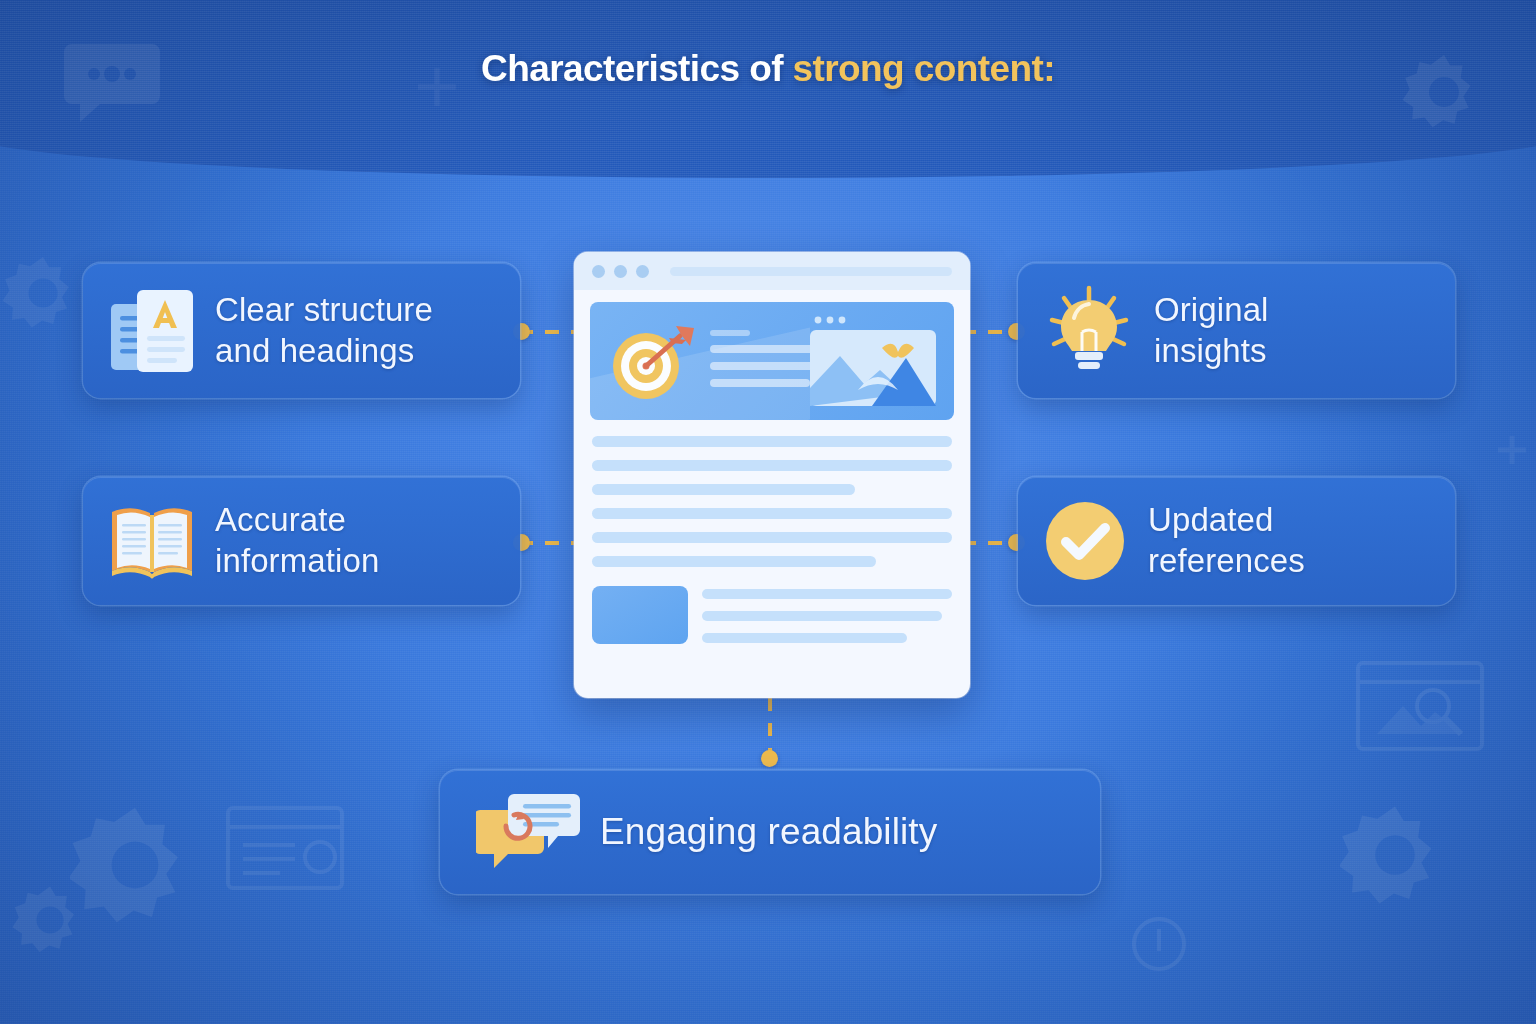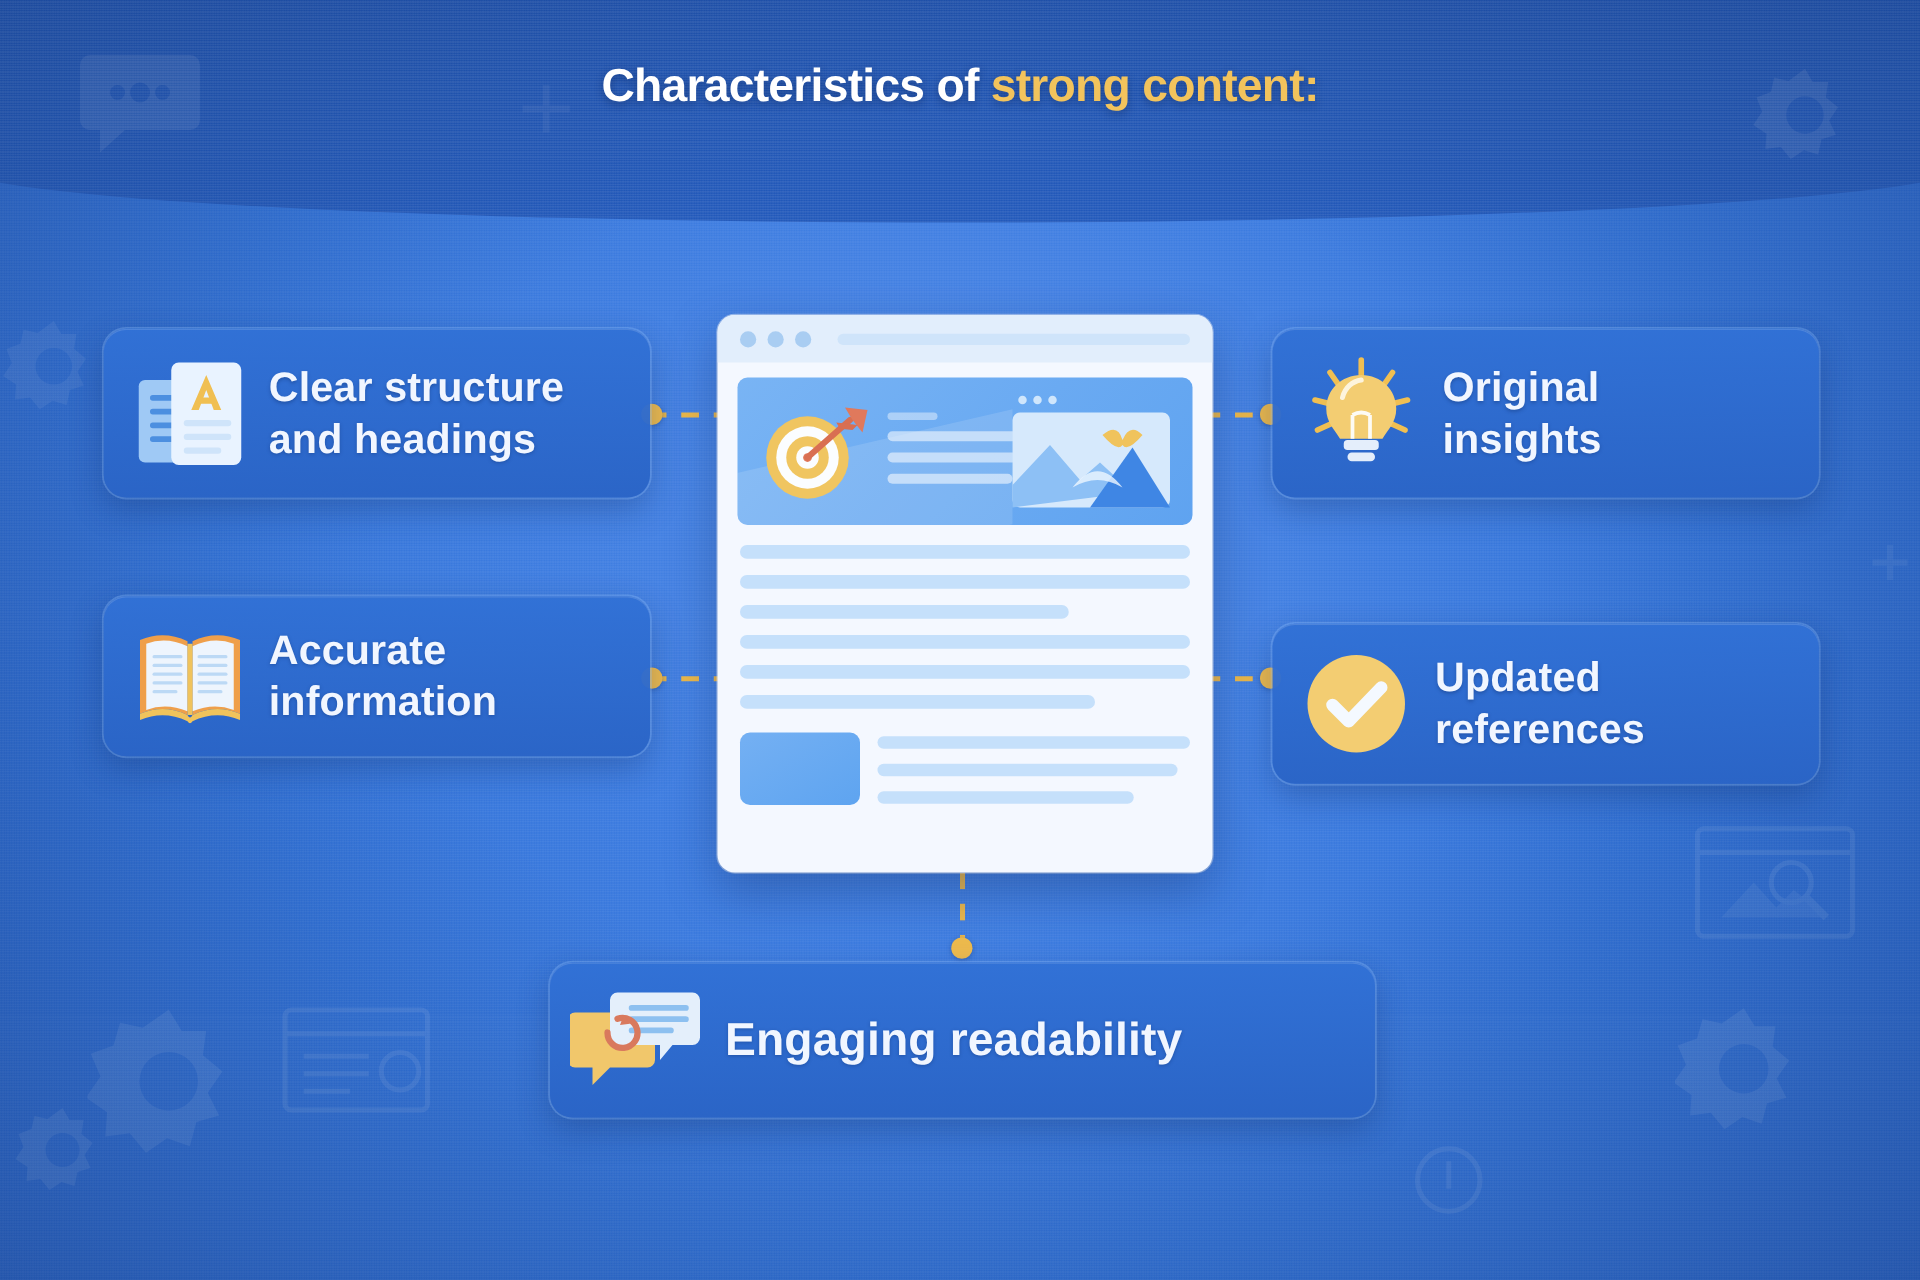--- a/index.html
+++ b/index.html
@@ -67,34 +67,34 @@
     background:linear-gradient(180deg, rgba(49,113,214,.96) 0%, rgba(42,100,198,.96) 100%);
     box-shadow:
       0 0 0 1.5px rgba(150,195,255,.30),
       0 10px 26px rgba(16,44,100,.30),
       inset 0 1px 0 rgba(255,255,255,.14);
     z-index:6;
   }
   .card-label{
     color:#f1f6ff;
     font-size:33px;
-    font-weight:700;
+    font-weight:400;
     line-height:1.24;
     letter-spacing:.1px;
     text-shadow:0 1px 3px rgba(12,40,96,.35);
     white-space:pre-line;
   }
   .card-icon{ flex:0 0 auto; display:block; }
 
   #card-clear-structure     { left:83px;  top:263px;  width:437px; height:135px; }
   #card-accurate-info       { left:83px;  top:477px;  width:437px; height:128px; }
   #card-original-insights   { left:1018px;top:263px;  width:437px; height:135px; }
-  #card-updated-references  { left:1018px;top:499px;  width:437px; height:128px;gap:22px; }
+  #card-updated-references  { left:1018px;top:477px;  width:437px; height:128px;gap:22px; }
   #card-engaging-readability{ left:440px; top:770px;  width:660px; height:124px;
-                              justify-content:flex-start; padding-left:16px; }
+                              justify-content:flex-start; padding-left:36px; }
   #card-engaging-readability .card-label{ font-size:37px; }
 
   
   .conn{ position:absolute; z-index:5; }
   .conn-h{
     height:4px;
     background-image:linear-gradient(90deg,#edb94b 0 14px, rgba(0,0,0,0) 14px 26px);
     background-size:26px 4px;
   }
   .conn-v{

